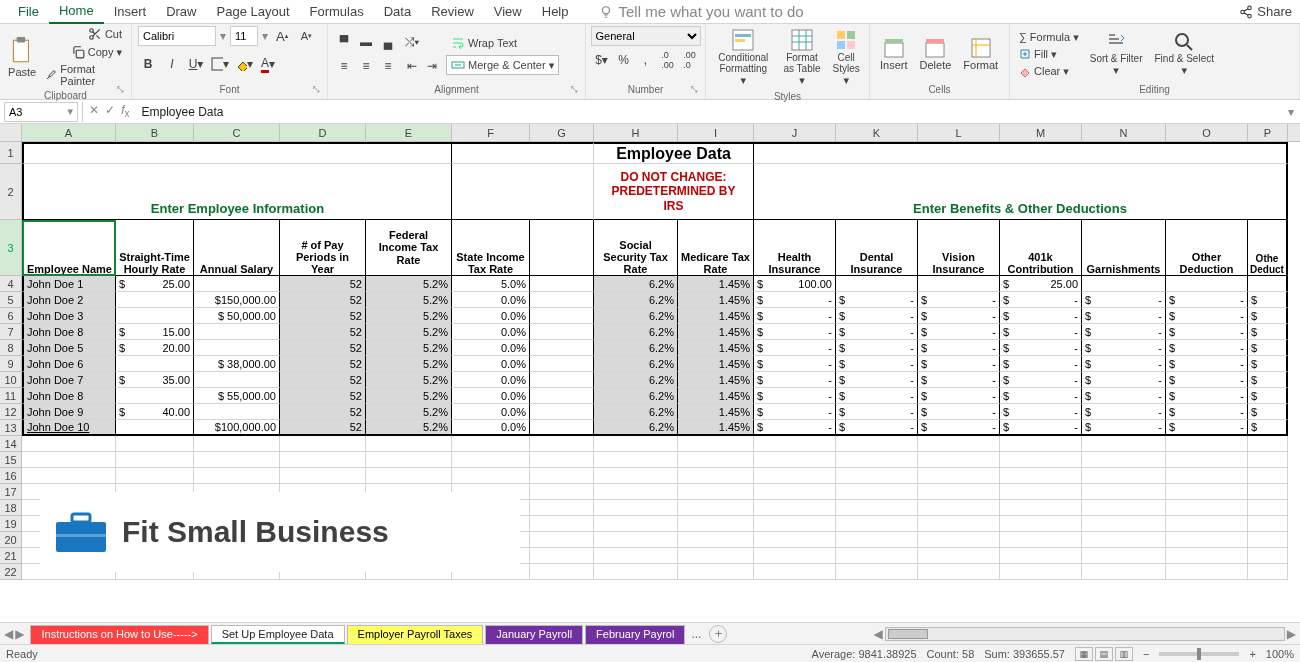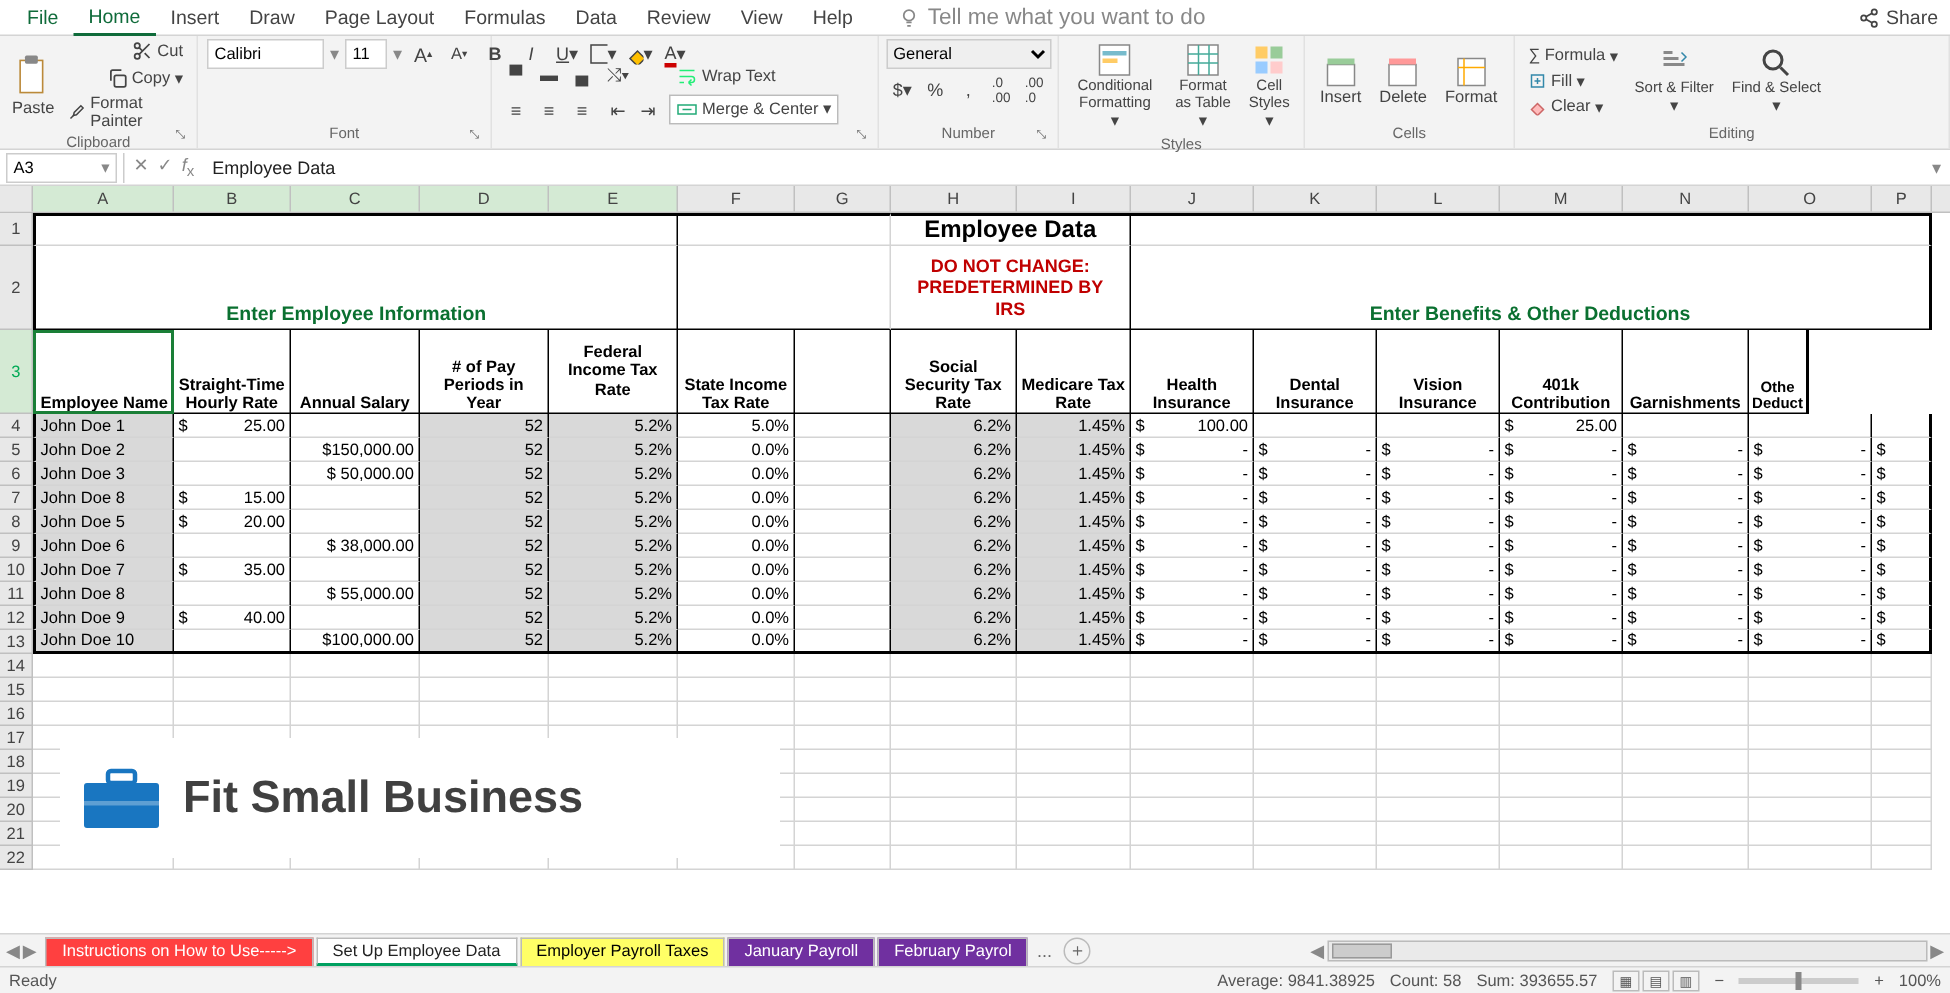--- a/index.html
+++ b/index.html
@@ -166,21 +166,21 @@
             </svg>
             <span>Format Painter</span>
           </div>
       </div>
     </div>
     <div class="group-label">Clipboard</div>
     <div class="launcher">⤡</div>
   </div>
 
   <div class="ribbon-group" style="width:196px">
-    <div class="group-content" style="flex-direction:row;align-items:flex-start;gap:4px">
+    <div class="group-content" style="flex-direction:column;align-items:flex-start;gap:4px">
       <div class="font-row1">
         <input class="font-name" value="Calibri" style="">
         <span style="color:#888">▾</span>
         <input class="font-size" value="11" style="">
         <span style="color:#888">▾</span>
         <span class="icon-btn" style="font-size:13px">A<sup style="font-size:7px">▴</sup></span>
         <span class="icon-btn" style="font-size:11px">A<sup style="font-size:7px">▾</sup></span>
       </div>
       <div class="font-row2">
         <span class="icon-btn">
@@ -230,20 +230,21 @@
               <path d="M2 3h10M2 7h8a2 2 0 010 4H8m0 0l2-2m-2 2l2 2M2 11h3" stroke="#2e7" fill="none"></path>
             </svg>
             <span>Wrap Text</span>
           </div>
         <div class="rib-btn-small" style="border:1px solid #bbb;background:#fff"><svg width="14" height="14">
               <rect x="1" y="4" width="12" height="6" fill="none" stroke="#2a7"></rect>
               <path d="M4 7h6" stroke="#2a7"></path>
             </svg><span>Merge &amp; Center</span> ▾</div>
       </div>
     </div>
+    <div class="group-label">Alignment</div>
     <div class="launcher">⤡</div>
   </div>
 
   <div class="ribbon-group" style="width:120px">
     <div class="group-content num-fmt">
       <select><option>General</option></select>
       <div class="num-row">
         <span class="icon-btn">$▾</span>
         <span class="icon-btn">%</span>
         <span class="icon-btn">,</span>
@@ -429,20 +430,23 @@
       </div>
     <div class="cell hdr cL" style="align-items:flex-end;white-space:normal;line-height:1.1">
         <span>Vision Insurance</span>
       </div>
     <div class="cell hdr cM" style="align-items:flex-end;white-space:normal;line-height:1.1">
         <span>401k Contribution</span>
       </div>
     <div class="cell hdr cN" style="align-items:flex-end">
         <span>Garnishments</span>
       </div>
+    <div class="cell hdr cO" style="align-items:flex-end;white-space:normal;line-height:1.1">
+        <span>Other Deduction</span>
+      </div>
     <div class="cell hdr col-end brd-right" style="align-items:flex-end;white-space:normal;line-height:1.1;font-size:10px">
         <span>Othe Deduct</span>
       </div>
   </div>
 
   <div id="data-rows">
       <div class="body-row">
         <div class="rowhead">4</div>
         <div class="cell cA gray brd-left tight">John Doe 1</div>
         <div class="cell cB tight money">
@@ -773,21 +777,21 @@
           <span>-</span>
         </div>
         <div class="cell cO tight money">
           <span class="cur">$</span>
           <span>-</span>
         </div>
         <div class="cell col-end brd-right">$</div>
       </div>
       <div class="body-row">
         <div class="rowhead">13</div>
-        <div class="cell cA gray brd-left tight" style="border-bottom: 2px solid rgb(0, 0, 0);">John Doe 10</div>
+        <div class="cell cA gray brd-left tight" style="border-bottom: 2px solid rgb(0, 0, 0); text-decoration: underline;">John Doe 10</div>
         <div class="cell cB tight money" style="border-bottom: 2px solid rgb(0, 0, 0);"></div>
         <div class="cell cC num tight" style="border-bottom: 2px solid rgb(0, 0, 0);">$100,000.00</div>
         <div class="cell cD num gray tight" style="border-bottom: 2px solid rgb(0, 0, 0);">52</div>
         <div class="cell cE num gray tight" style="border-bottom: 2px solid rgb(0, 0, 0);">5.2%</div>
         <div class="cell cF num tight" style="border-bottom: 2px solid rgb(0, 0, 0);">0.0%</div>
         <div class="cell cG tight" style="border-bottom: 2px solid rgb(0, 0, 0);"></div>
         <div class="cell cH num gray tight" style="border-bottom: 2px solid rgb(0, 0, 0);">6.2%</div>
         <div class="cell cI num gray tight" style="border-bottom: 2px solid rgb(0, 0, 0);">1.45%</div>
         <div class="cell cJ tight money" style="border-bottom: 2px solid rgb(0, 0, 0);">
           <span class="cur">$</span>

